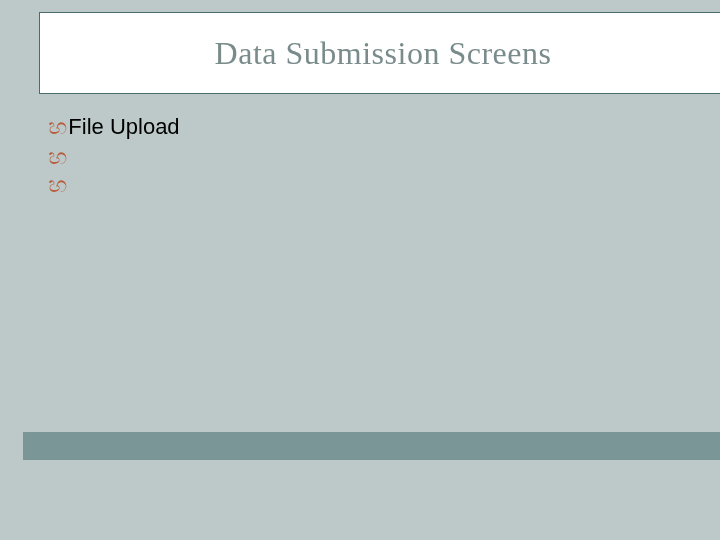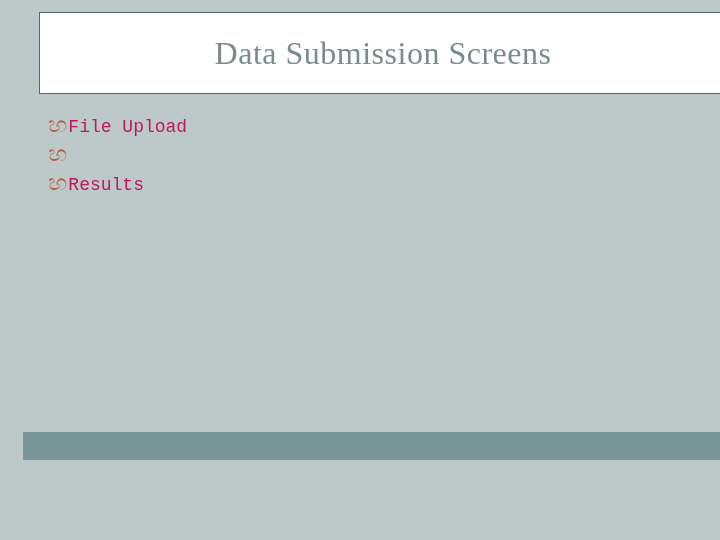--- a/index.html
+++ b/index.html
@@ -52,23 +52,23 @@
     .bullet-icon {
       color: #b85c3c;
       font-size: 22px;
       font-family: 'Segoe Script', cursive, Georgia, serif;
       margin-right: 2px;
       line-height: 1.2;
       display: inline-block;
       transform: scaleX(1.1);
     }
     .bullet-text {
-      font-size: 18px;
-      color: #be185d;
-      font-family: Liberation Mono, monospace;
+      font-size: 22px;
+      color: #000000;
+      font-family: Liberation Sans, sans-serif;
       line-height: 1.35;
     }
     .footer-bar {
       position: absolute;
       bottom: 0;
       left: 0;
       right: 0;
       height: 28px;
       background: #7a9697;
     }
@@ -83,17 +83,16 @@
   <div class="bullet-list">
     <div class="bullet-item">
       <span class="bullet-icon">හ</span>
       <span class="bullet-text">File Upload</span>
     </div>
     <div class="bullet-item">
       <span class="bullet-icon">හ</span>
     </div>
     <div class="bullet-item">
       <span class="bullet-icon">හ</span>
-      <span class="bullet-text">Results</span>
     </div>
   </div>
   <div class="footer-bar"></div>
 </div>
 
 </body></html>

